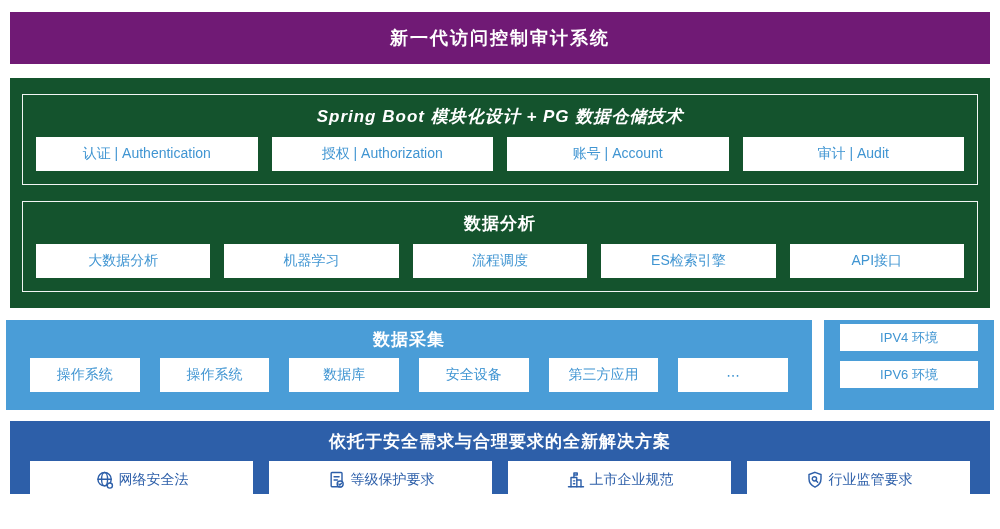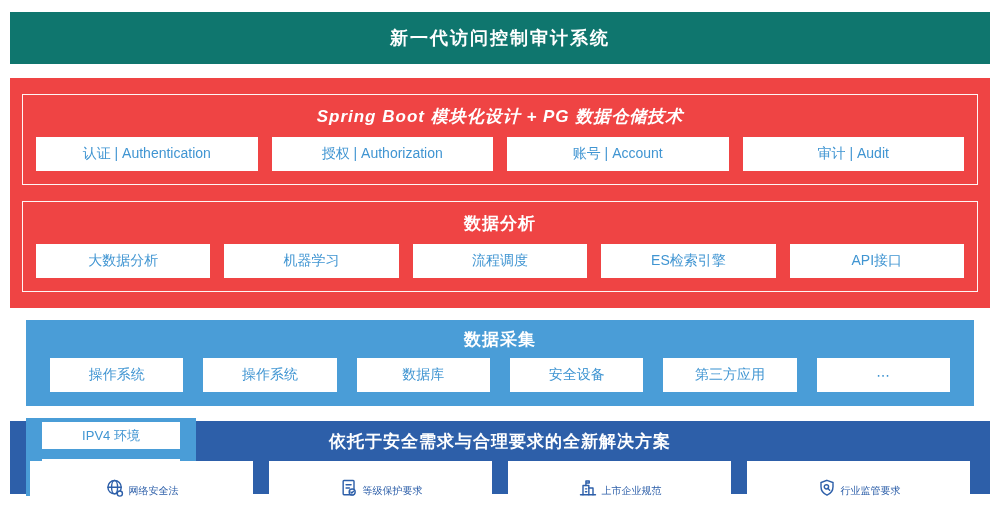--- a/index.html
+++ b/index.html
@@ -5,53 +5,53 @@
   * { margin:0; padding:0; box-sizing:border-box; }
   html,body { width:1000px; height:529px; background:#ffffff; overflow:hidden; }
   body { font-family:"Liberation Sans","DejaVu Sans",sans-serif; }
 
   .page { width:1000px; height:529px; background:#ffffff; }
 
   
   .header-bar {
     margin:12px 10px 0;
     height:52px;
-    background:#0f766e;
+    background:#701a75;
     display:flex; align-items:center; justify-content:center;
   }
   .header-bar .title {
     color:#ffffff; font-size:18px; font-weight:bold; letter-spacing:2px;
   }
 
   
   .tech-container {
     margin:14px 10px 0;
-    background:#ef4444;
+    background:#14532d;
     padding:16px 12px;
   }
   .inner-panel { border:1px solid rgba(255,255,255,0.95); }
   .inner-panel + .inner-panel { margin-top:16px; }
   .panel-title {
     color:#ffffff; font-size:17px; font-weight:bold; text-align:center;
     padding:10px 0 9px; letter-spacing:1px;
   }
   .panel-title.latin-italic { font-style:italic; }
   .box-row {
     display:flex; gap:14px; padding:0 13px 13px;
   }
   .box {
     flex:1; height:34px; background:#ffffff;
     display:flex; align-items:center; justify-content:center;
     color:#4095d2; font-size:14px;
   }
 
   
   .mid-row {
-    margin:12px 26px 0;
-    display:flex; gap:12px; height:90px;flex-direction:column;
+    margin:12px 6px 0;
+    display:flex; gap:12px; height:90px;
   }
   .collect-block {
     flex:1; background:#4a9dd7;
     display:flex; flex-direction:column;
     padding:8px 24px 14px;
   }
   .collect-block .panel-title { padding:0 0 7px; }
   .collect-block .box-row { padding:0; gap:20px; flex:0 0 auto; }
   .env-panel {
     width:170px; background:#4a9dd7;
@@ -68,22 +68,22 @@
   .solution-block {
     margin:11px 10px 0;
     height:73px;
     background:#2d5fa9;
     padding:9px 20px 0;
   }
   .solution-block .panel-title { padding:0 0 8px; }
   .solution-row { display:flex; gap:16px; }
   .solution-box {
     flex:1; height:37px; background:#ffffff;
-    display:flex; align-items:flex-end; justify-content:center; gap:4px;
-    color:#2d5fa9; font-size:10px;
+    display:flex; align-items:center; justify-content:center; gap:4px;
+    color:#2d5fa9; font-size:14px;
   }
   .icon { display:inline-flex; width:20px; height:20px; color:#2d5fa9; }
   .icon svg { width:100%; height:100%; }
 </style>
 </head>
 <body>
 
 <div class="page">
 
   <div class="header-bar">

